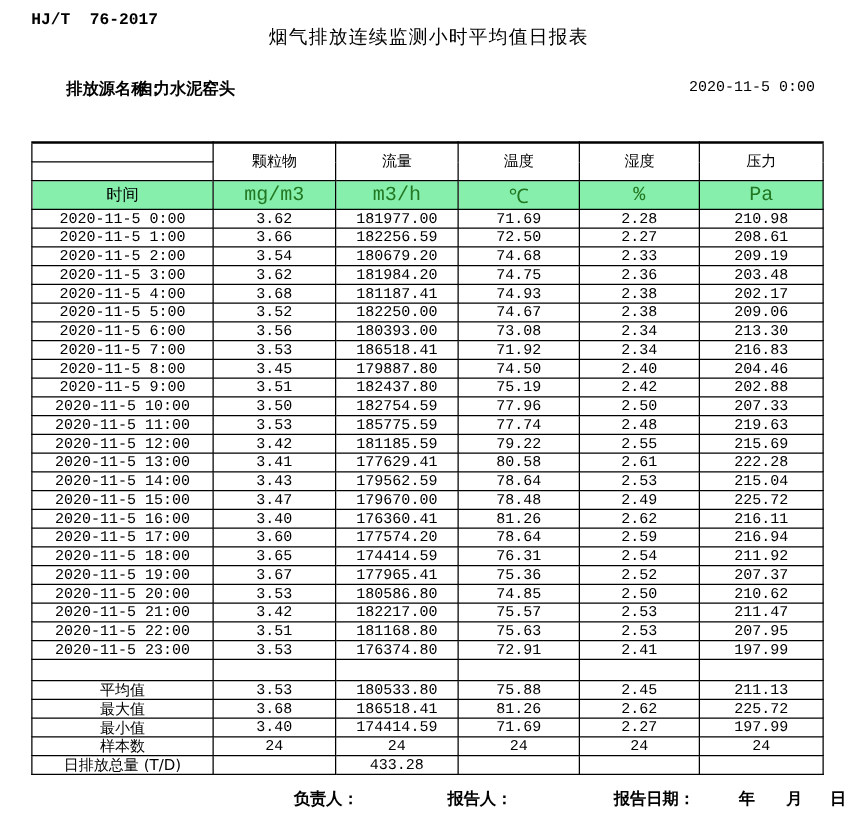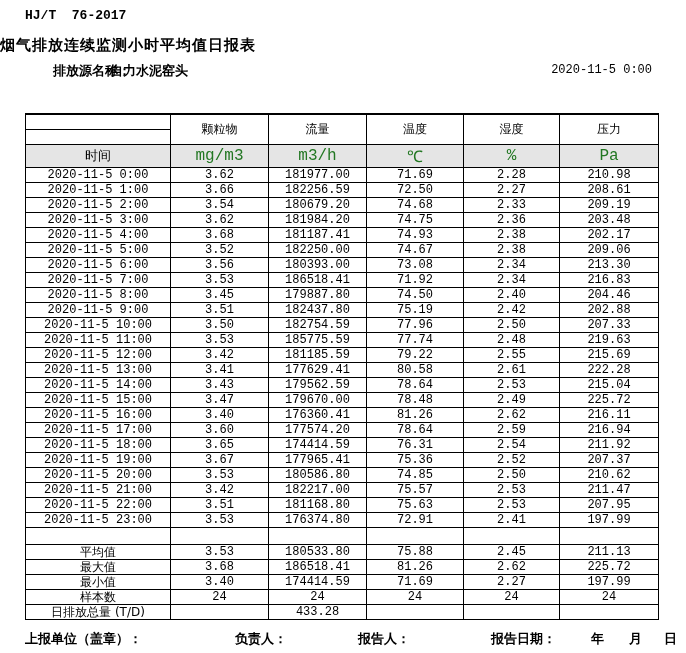--- a/index.html
+++ b/index.html
@@ -11,22 +11,22 @@
     overflow:hidden;
   }
   .mono{font-family:"Liberation Mono","DejaVu Sans Mono",monospace;}
   .std-code{
     position:absolute;left:25px;top:8px;
     font-weight:bold;font-size:13px;
     font-family:"Liberation Mono","DejaVu Sans Mono",monospace;
     white-space:pre;
   }
   .doc-title{
-    position:absolute;left:0;top:36px;width:100%;
-    text-align:left;font-weight:bold;font-size:15px;letter-spacing:1px;
+    position:absolute;left:0;top:20px;width:100%;
+    text-align:center;font-weight:normal;font-size:15px;letter-spacing:1px;
   }
   .source-row{position:absolute;left:0;top:62px;width:100%;height:18px;}
   .source-label,.source-name{font-weight:bold;font-size:13px;}
   .source-label{position:absolute;left:25px;margin-left:28px;}
   .source-name{position:absolute;left:110px;}
   .report-datetime{
     position:absolute;right:34px;top:1px;font-size:12px;
     font-family:"Liberation Mono","DejaVu Sans Mono",monospace;
   }
   table.report{
@@ -37,21 +37,21 @@
   }
   table.report td,table.report th{
     border:1px solid #000;
     padding:0;margin:0;
     text-align:center;vertical-align:middle;
     font-weight:normal;
     overflow:hidden;white-space:nowrap;
   }
   .param-cell{height:14px;font-size:12px;}
   .corner-top,.corner-bottom{height:14px;}
-  .unit-row td{background:#e5e5e5;height:14px;}
+  .unit-row td{background:#86efac;height:14px;}
   .time-header{font-size:13px;color:#000;}
   .unit-cell{
     font-size:16px;color:#227722;
     font-family:"Liberation Mono","DejaVu Sans Mono",monospace;
   }
   .data-body td,.summary-body td{
     height:14px;font-size:12px;line-height:13px;
   }
   .data-body td.mono,.summary-body td.mono{
     font-family:"Liberation Mono","DejaVu Sans Mono",monospace;
@@ -360,21 +360,20 @@
           <td class="mono">433.28</td>
           <td class="mono"></td>
           <td class="mono"></td>
           <td class="mono"></td>
         </tr>
       </tbody>
   </table>
 
 
   <div class="signature-row">
-    <span class="sig-unit">上报单位（盖章）：</span>
     <span class="sig-responsible">负责人：</span>
     <span class="sig-reporter">报告人：</span>
     <span class="sig-date">报告日期：</span>
     <span class="sig-year">年</span>
     <span class="sig-month">月</span>
     <span class="sig-day">日</span>
   </div>
 
 </div>
 

